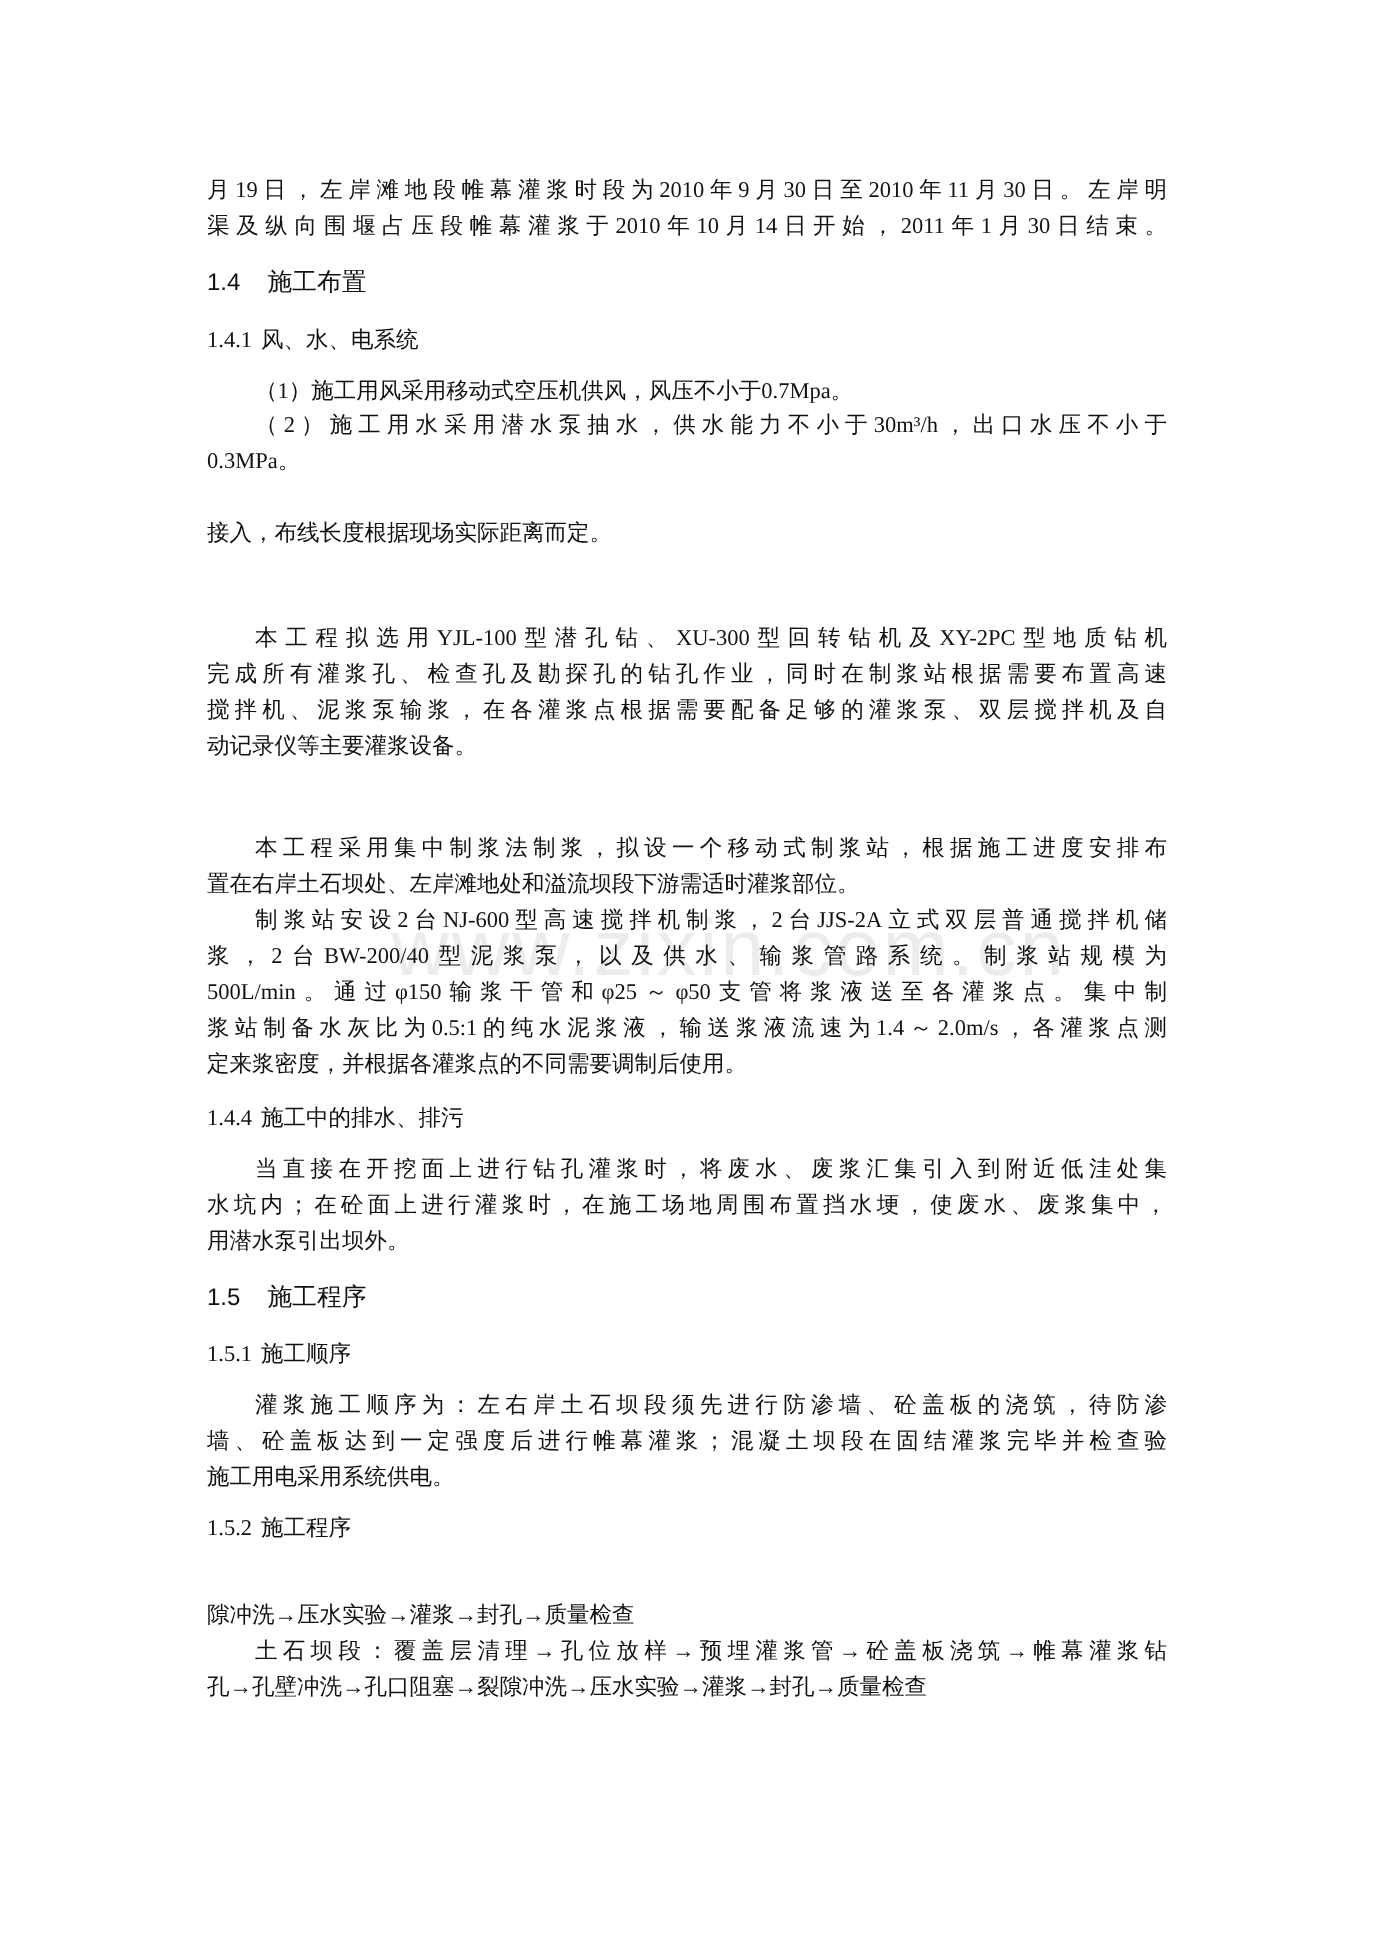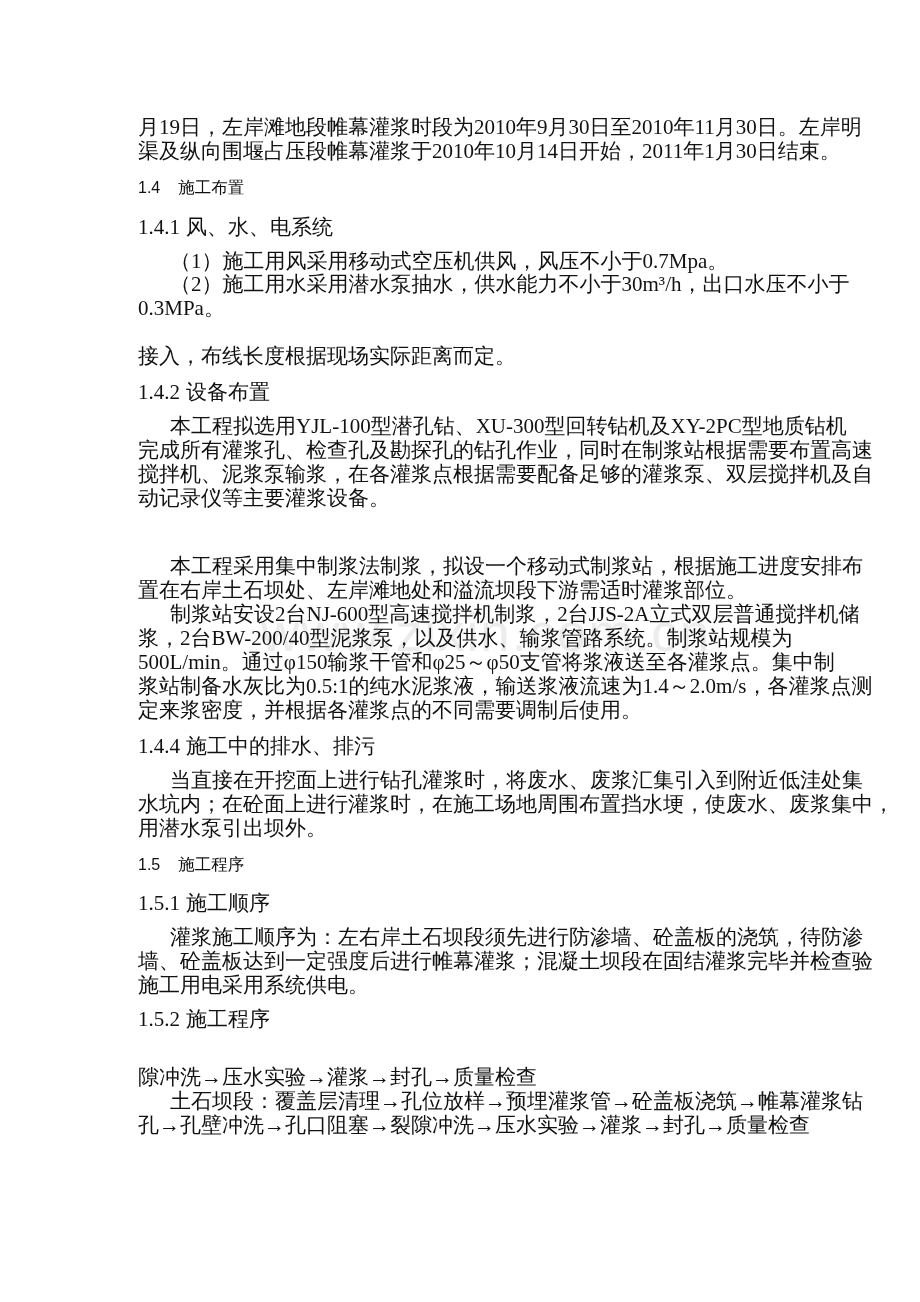--- a/index.html
+++ b/index.html
@@ -1,21 +1,21 @@
 <!DOCTYPE html>
 <html><head>
 <meta charset="utf-8">
 <style>
   html, body { margin: 0; padding: 0; background: #ffffff; }
   body { width: 920px; height: 1302px; position: relative; overflow: hidden;
          font-family: "Liberation Serif", "DejaVu Serif", serif; color: #111111; }
   .page { position: absolute; left: 0; top: 0; width: 920px; height: 1302px; background: #ffffff; }
   .watermark { position: absolute; left: 215px; top: 602px; font-family: "Liberation Sans", "DejaVu Sans", sans-serif;
                font-size: 53px; color: #ececec; letter-spacing: 2px; white-space: nowrap; z-index: 0; margin-left: 46px; }
-  .line { position: absolute; left: 138px; width: 640px; font-size: 21px; line-height: 20px; height: 20px;
+  .line { position: absolute; left: 138px; width: 640px; font-size: 15px; line-height: 20px; height: 20px;
           white-space: nowrap; z-index: 1; }
   .line.just { text-align: justify; text-align-last: justify; }
   .line.indent { left: 170px; width: 608px; }
   .h2 { font-size: 16.5px; }
   .h2 .num { font-family: Liberation Sans, sans-serif; font-size: 16px; margin-right: 18px; }
   .h3 .num { margin-right: 6px; }
 </style>
 </head>
 <body>
 
@@ -31,23 +31,20 @@
   </div>
 
   <div class="line h3" style="top:217px">
     <span class="num">1.4.1</span><span>风、水、电系统</span>
   </div>
   <div class="line indent" style="top:251px">（1）施工用风采用移动式空压机供风，风压不小于0.7Mpa。</div>
   <div class="line indent just" style="top:274px">（2）施工用水采用潜水泵抽水，供水能力不小于30m³/h，出口水压不小于</div>
   <div class="line" style="top:298px">0.3MPa。</div>
   <div class="line" style="top:346px">接入，布线长度根据现场实际距离而定。</div>
 
-  <div class="line h3" style="top:382px">
-    <span class="num">1.4.2</span><span>设备布置</span>
-  </div>
   <div class="line indent just" style="top:416px">本工程拟选用YJL-100型潜孔钻、XU-300型回转钻机及XY-2PC型地质钻机</div>
   <div class="line just" style="top:440px">完成所有灌浆孔、检查孔及勘探孔的钻孔作业，同时在制浆站根据需要布置高速</div>
   <div class="line just" style="top:464px">搅拌机、泥浆泵输浆，在各灌浆点根据需要配备足够的灌浆泵、双层搅拌机及自</div>
   <div class="line" style="top:488px">动记录仪等主要灌浆设备。</div>
 
   <div class="line indent just" style="top:556px">本工程采用集中制浆法制浆，拟设一个移动式制浆站，根据施工进度安排布</div>
   <div class="line" style="top:580px">置在右岸土石坝处、左岸滩地处和溢流坝段下游需适时灌浆部位。</div>
   <div class="line indent just" style="top:604px">制浆站安设2台NJ-600型高速搅拌机制浆，2台JJS-2A立式双层普通搅拌机储</div>
   <div class="line just" style="top:628px">浆，2台BW-200/40型泥浆泵，以及供水、输浆管路系统。制浆站规模为</div>
   <div class="line just" style="top:652px">500L/min。通过φ150输浆干管和φ25～φ50支管将浆液送至各灌浆点。集中制</div>

